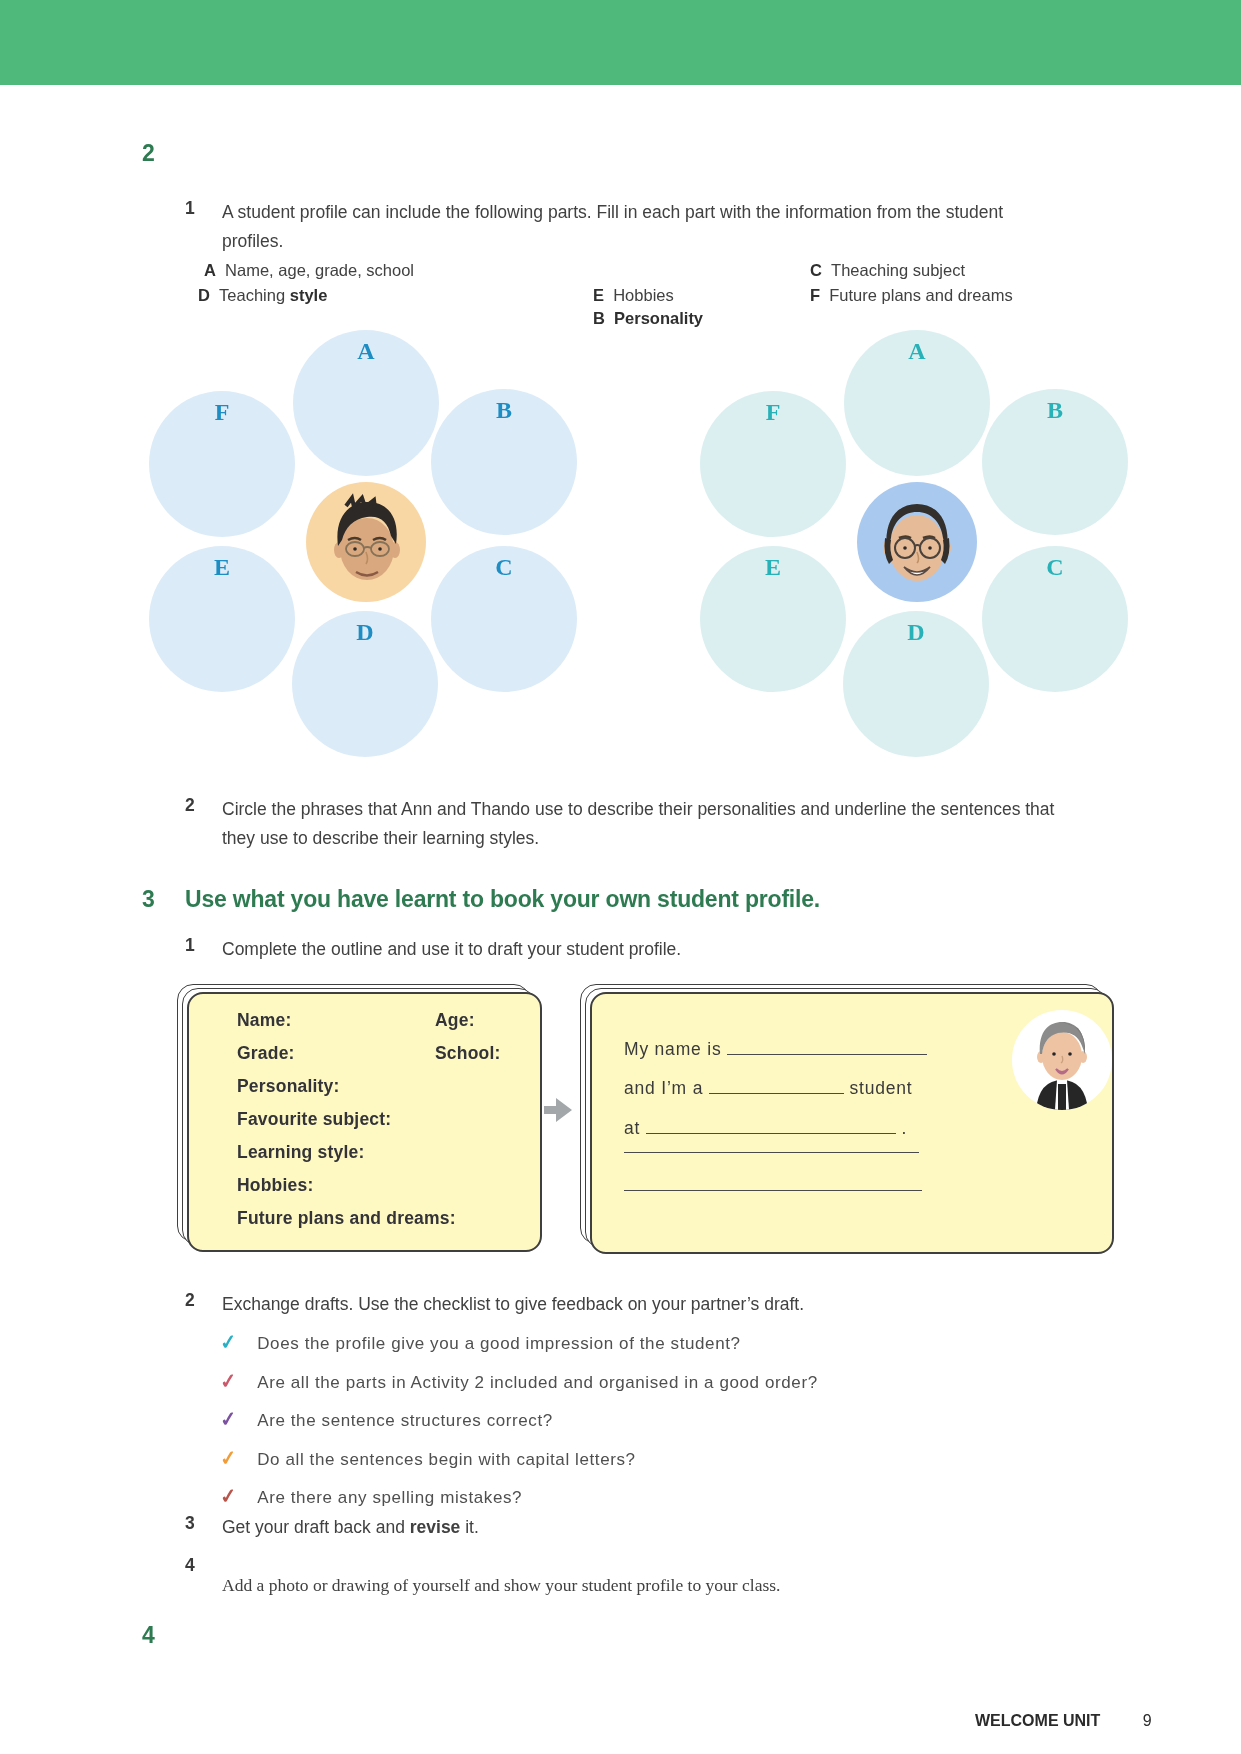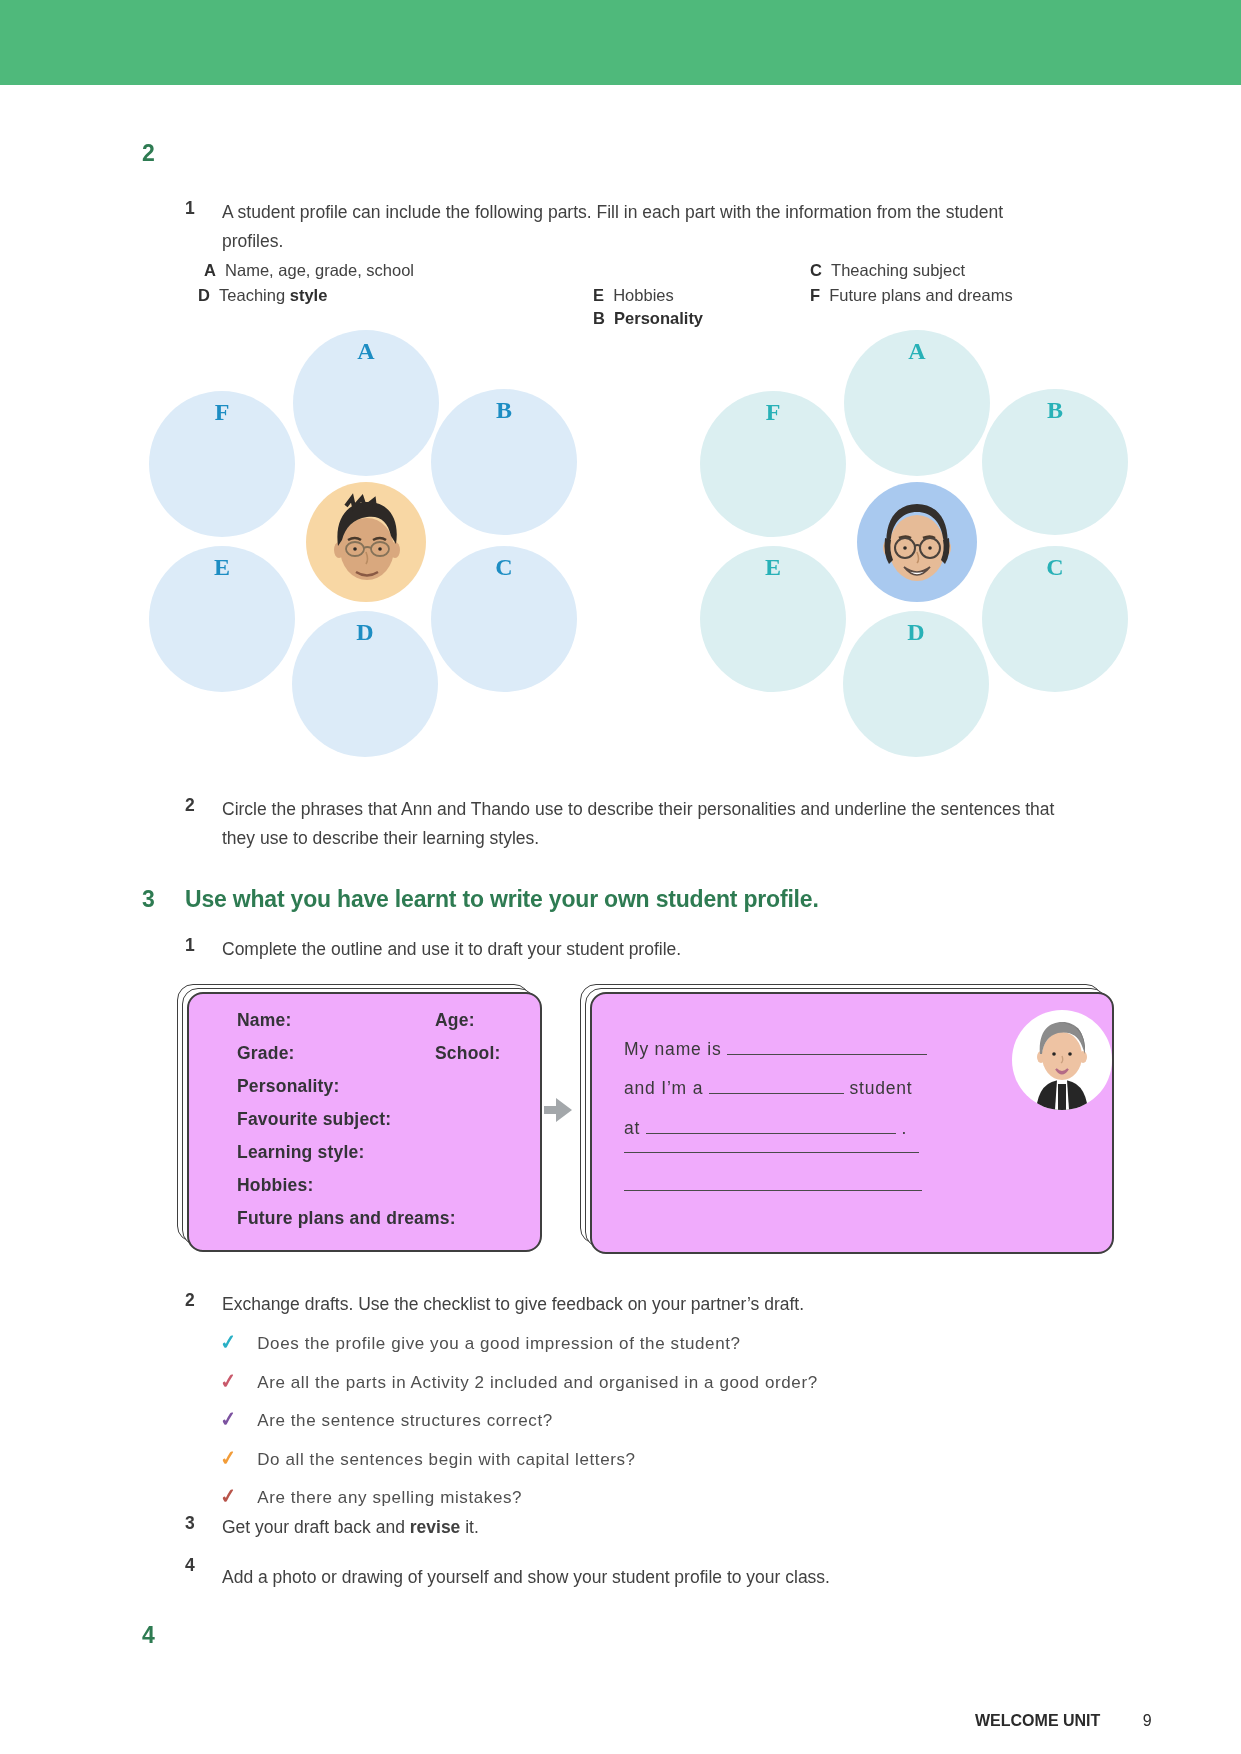--- a/index.html
+++ b/index.html
@@ -13,21 +13,21 @@
   .item-num{font-weight:bold;color:#3a3a3a;font-size:17.5px;}
   .item-text{font-size:17.5px;line-height:29px;color:#414141;}
   .plist{font-size:16.5px;line-height:25px;color:#414141;}
   .plist .ltr{font-weight:bold;color:#2f2f2f;}
   .plist b{color:#2f2f2f;}
   .fcircle{position:absolute;width:146px;height:146px;border-radius:50%;}
   .flabel{position:absolute;left:50%;top:8px;transform:translateX(-50%);
           font-family:"Liberation Serif",serif;font-weight:bold;font-size:24px;}
   .fphoto{position:absolute;width:120px;height:120px;border-radius:50%;overflow:hidden;}
   .card-layer{position:absolute;background:#ffffff;border:1.5px solid #3f3f3f;border-radius:16px;}
-  .card-main{position:absolute;background:#f0abfc;border:2px solid #3f3f3f;border-radius:16px;}
+  .card-main{position:absolute;background:#fef9c3;border:2px solid #3f3f3f;border-radius:16px;}
   .ocard-row{position:absolute;left:48px;font-weight:bold;font-size:17.5px;color:#343438;
              letter-spacing:0.2px;white-space:nowrap;}
   .ocard-col2{position:absolute;left:198px;top:0;}
   .hand{font-size:17.5px;letter-spacing:0.8px;color:#3a3a3a;white-space:nowrap;}
   .uline{display:inline-block;border-bottom:1.5px solid #4a4a4a;height:16px;}
   .rule{position:absolute;border-bottom:1.5px solid #4a4a4a;}
   .chk-row{position:absolute;white-space:nowrap;}
   .chk-mark{font-size:20px;font-weight:bold;display:inline-block;transform:rotate(-6deg);}
   .chk-text{font-size:17px;letter-spacing:0.6px;color:#4f4f4f;margin-left:16px;}
   .footer{font-size:16px;color:#2b2b2b;}
@@ -133,21 +133,21 @@
     </div>
   </div>
 
   <div class="abs" style="left:185px;top:795px;width:960px;">
     <span class="item-num abs" style="left:0;top:0;">2</span>
     <div class="item-text abs" style="left:37px;top:0;width:850px;">Circle the phrases that Ann and Thando use to describe their personalities and underline the sentences that they use to describe their learning styles.</div>
   </div>
 
   <div class="abs sec-heading" style="left:142px;top:886px;width:900px;height:30px;">
     <span class="num">3</span>
-    <span class="ttl">Use what you have learnt to write your own student profile.</span>
+    <span class="ttl">Use what you have learnt to book your own student profile.</span>
   </div>
 
   <div class="abs" style="left:185px;top:935px;width:900px;">
     <span class="item-num abs" style="left:0;top:0;">1</span>
     <div class="item-text abs" style="left:37px;top:0;width:820px;">Complete the outline and use it to draft your student profile.</div>
   </div>
 
   <div class="card-layer" style="left:177px;top:984px;width:351px;height:256px;"></div>
   <div class="card-layer" style="left:182px;top:988px;width:351px;height:256px;"></div>
   <div class="card-main" style="left:187px;top:992px;width:351px;height:256px;">
@@ -229,21 +229,21 @@
     <span class="chk-text">Are there any spelling mistakes?</span>
   </div>
 
   <div class="abs" style="left:185px;top:1513px;width:900px;">
     <span class="item-num abs" style="left:0;top:0;">3</span>
     <div class="item-text abs" style="left:37px;top:0;width:820px;"><span>Get your draft back and </span><b>revise</b><span> it.</span></div>
   </div>
 
   <div class="abs" style="left:185px;top:1555px;width:960px;">
     <span class="item-num abs" style="left:0;top:0;">4</span>
-    <div class="item-text abs" style="left:37px;top:8px;width:900px;">Add a photo or drawing of yourself and show your student profile to your class.</div>
+    <div class="item-text abs" style="left:37px;top:16px;width:900px;font-family:Liberation Serif, serif;">Add a photo or drawing of yourself and show your student profile to your class.</div>
   </div>
 
   <div class="abs sec-heading" style="left:142px;top:1622px;width:950px;height:30px;">
     <span class="num">4</span>
   </div>
 
   <div class="abs footer" style="left:975px;top:1682px;width:230px;margin-top:30px;">
     <span style="font-weight:bold;">WELCOME UNIT</span>
     <span style="margin-left:38px;">9</span>
   </div>

